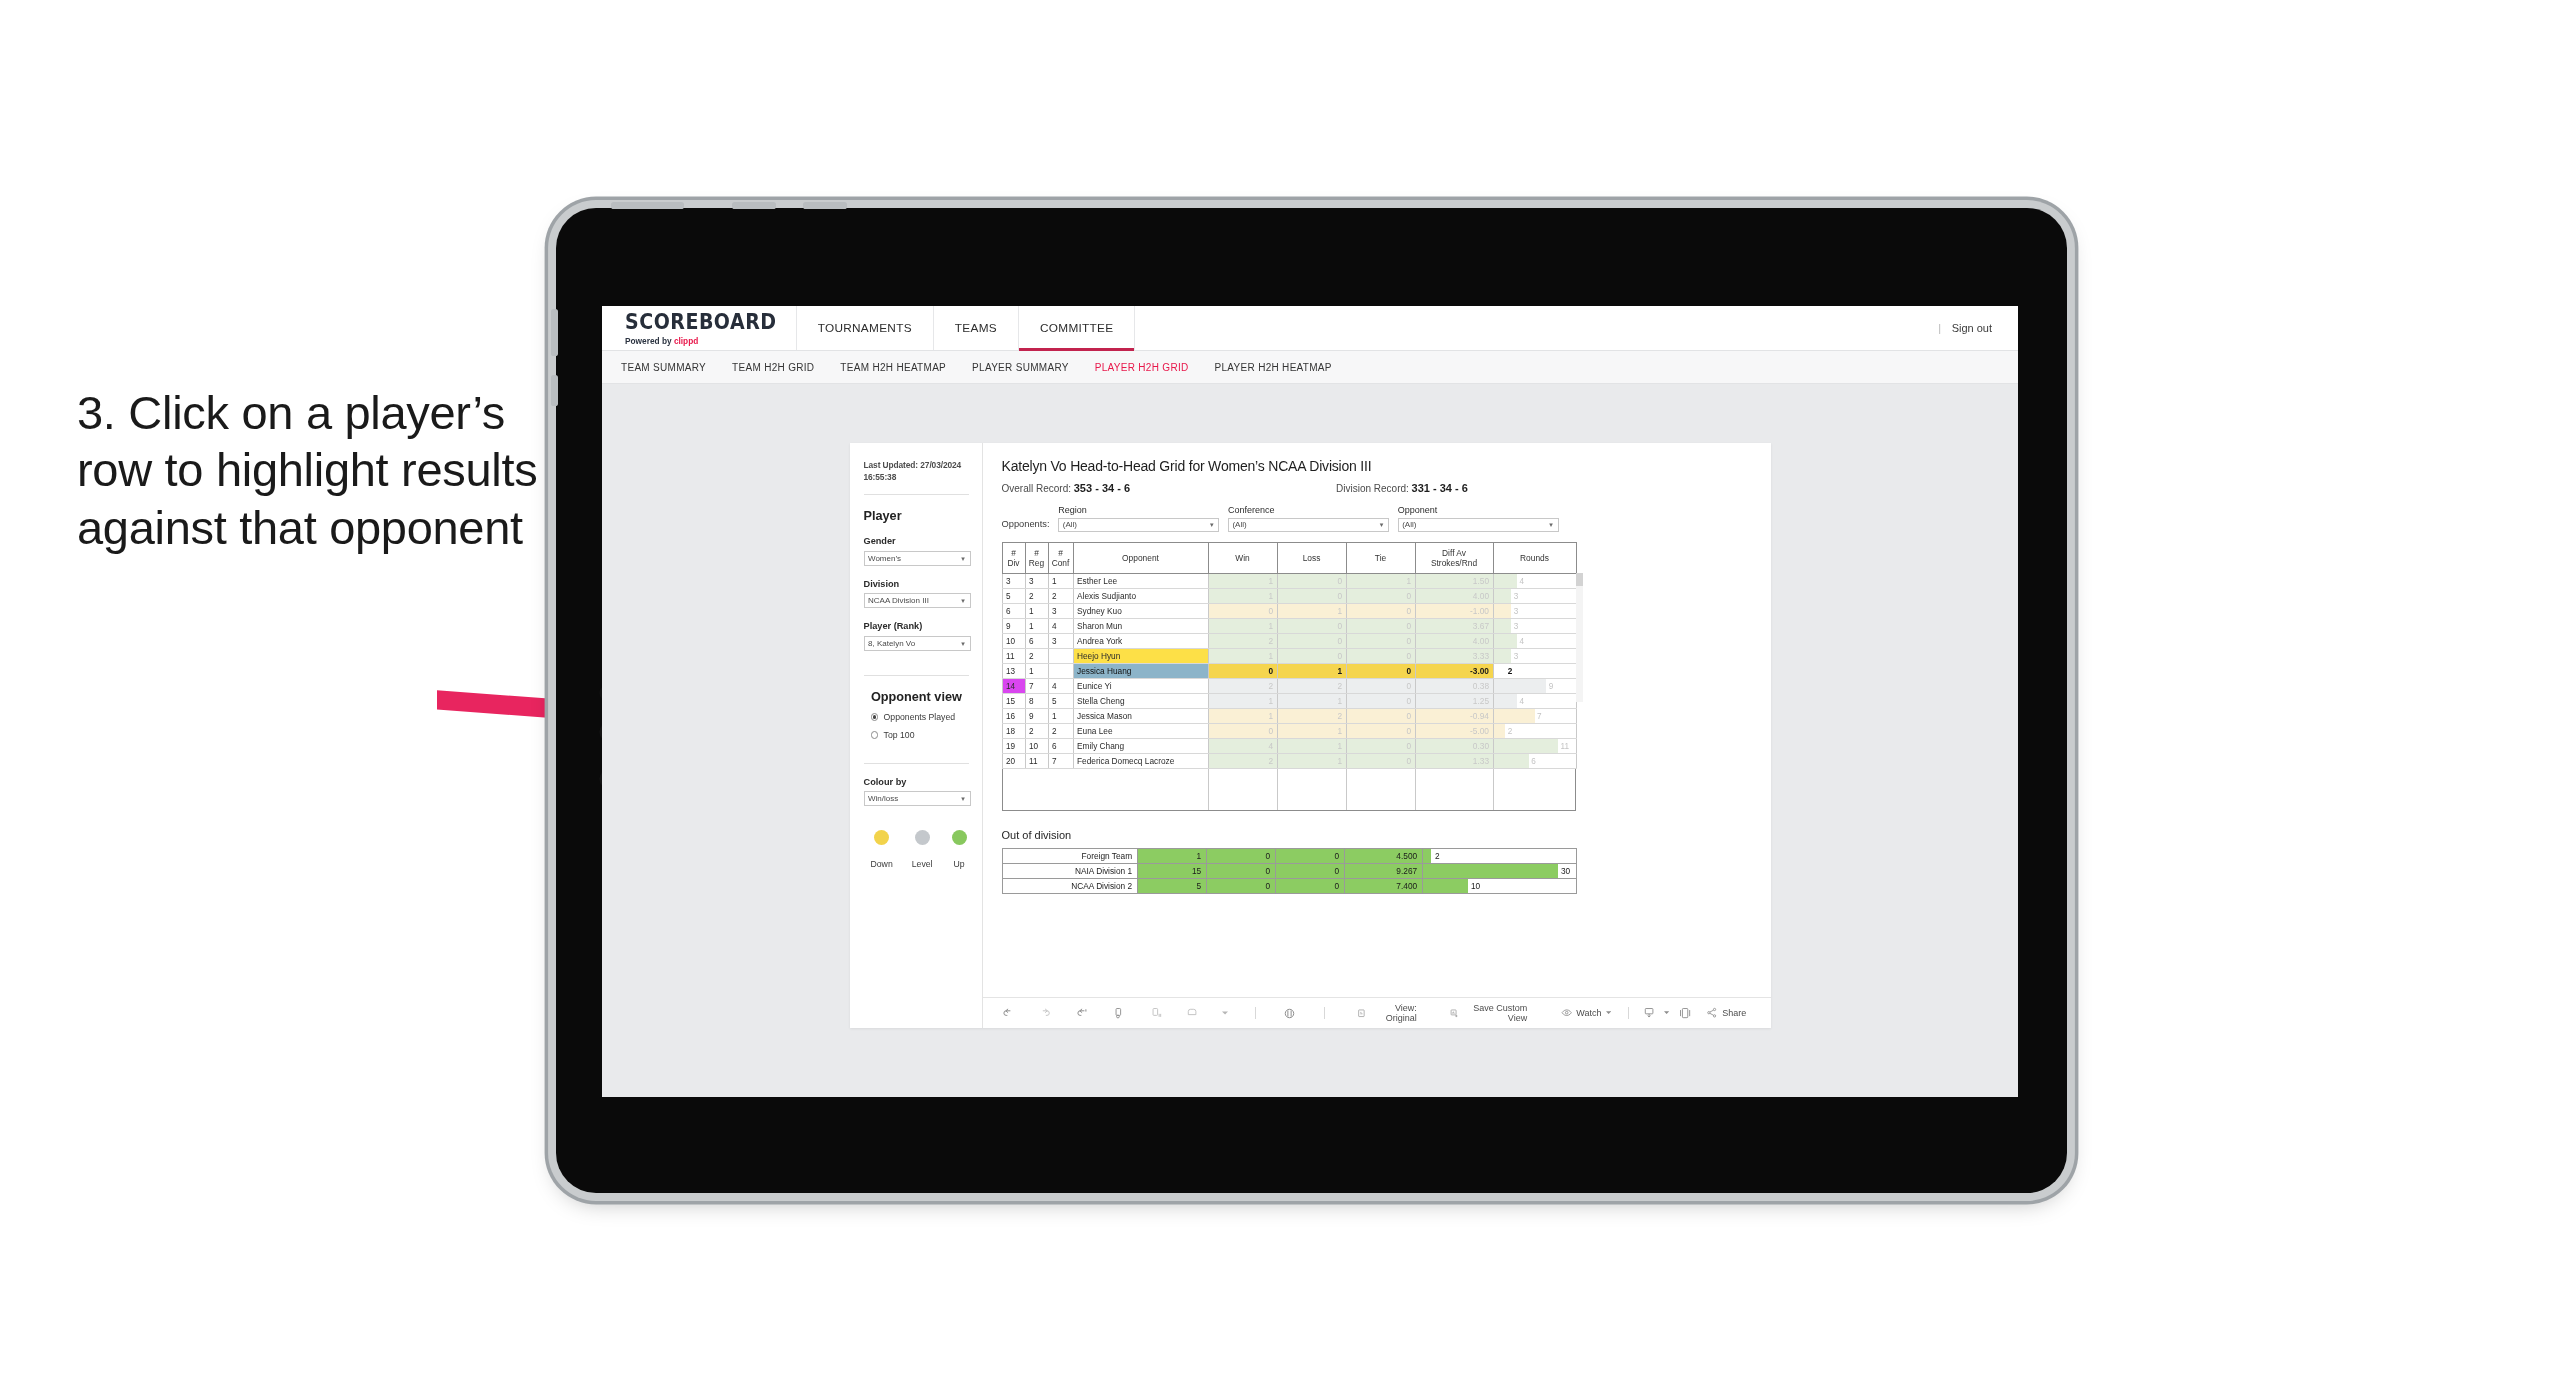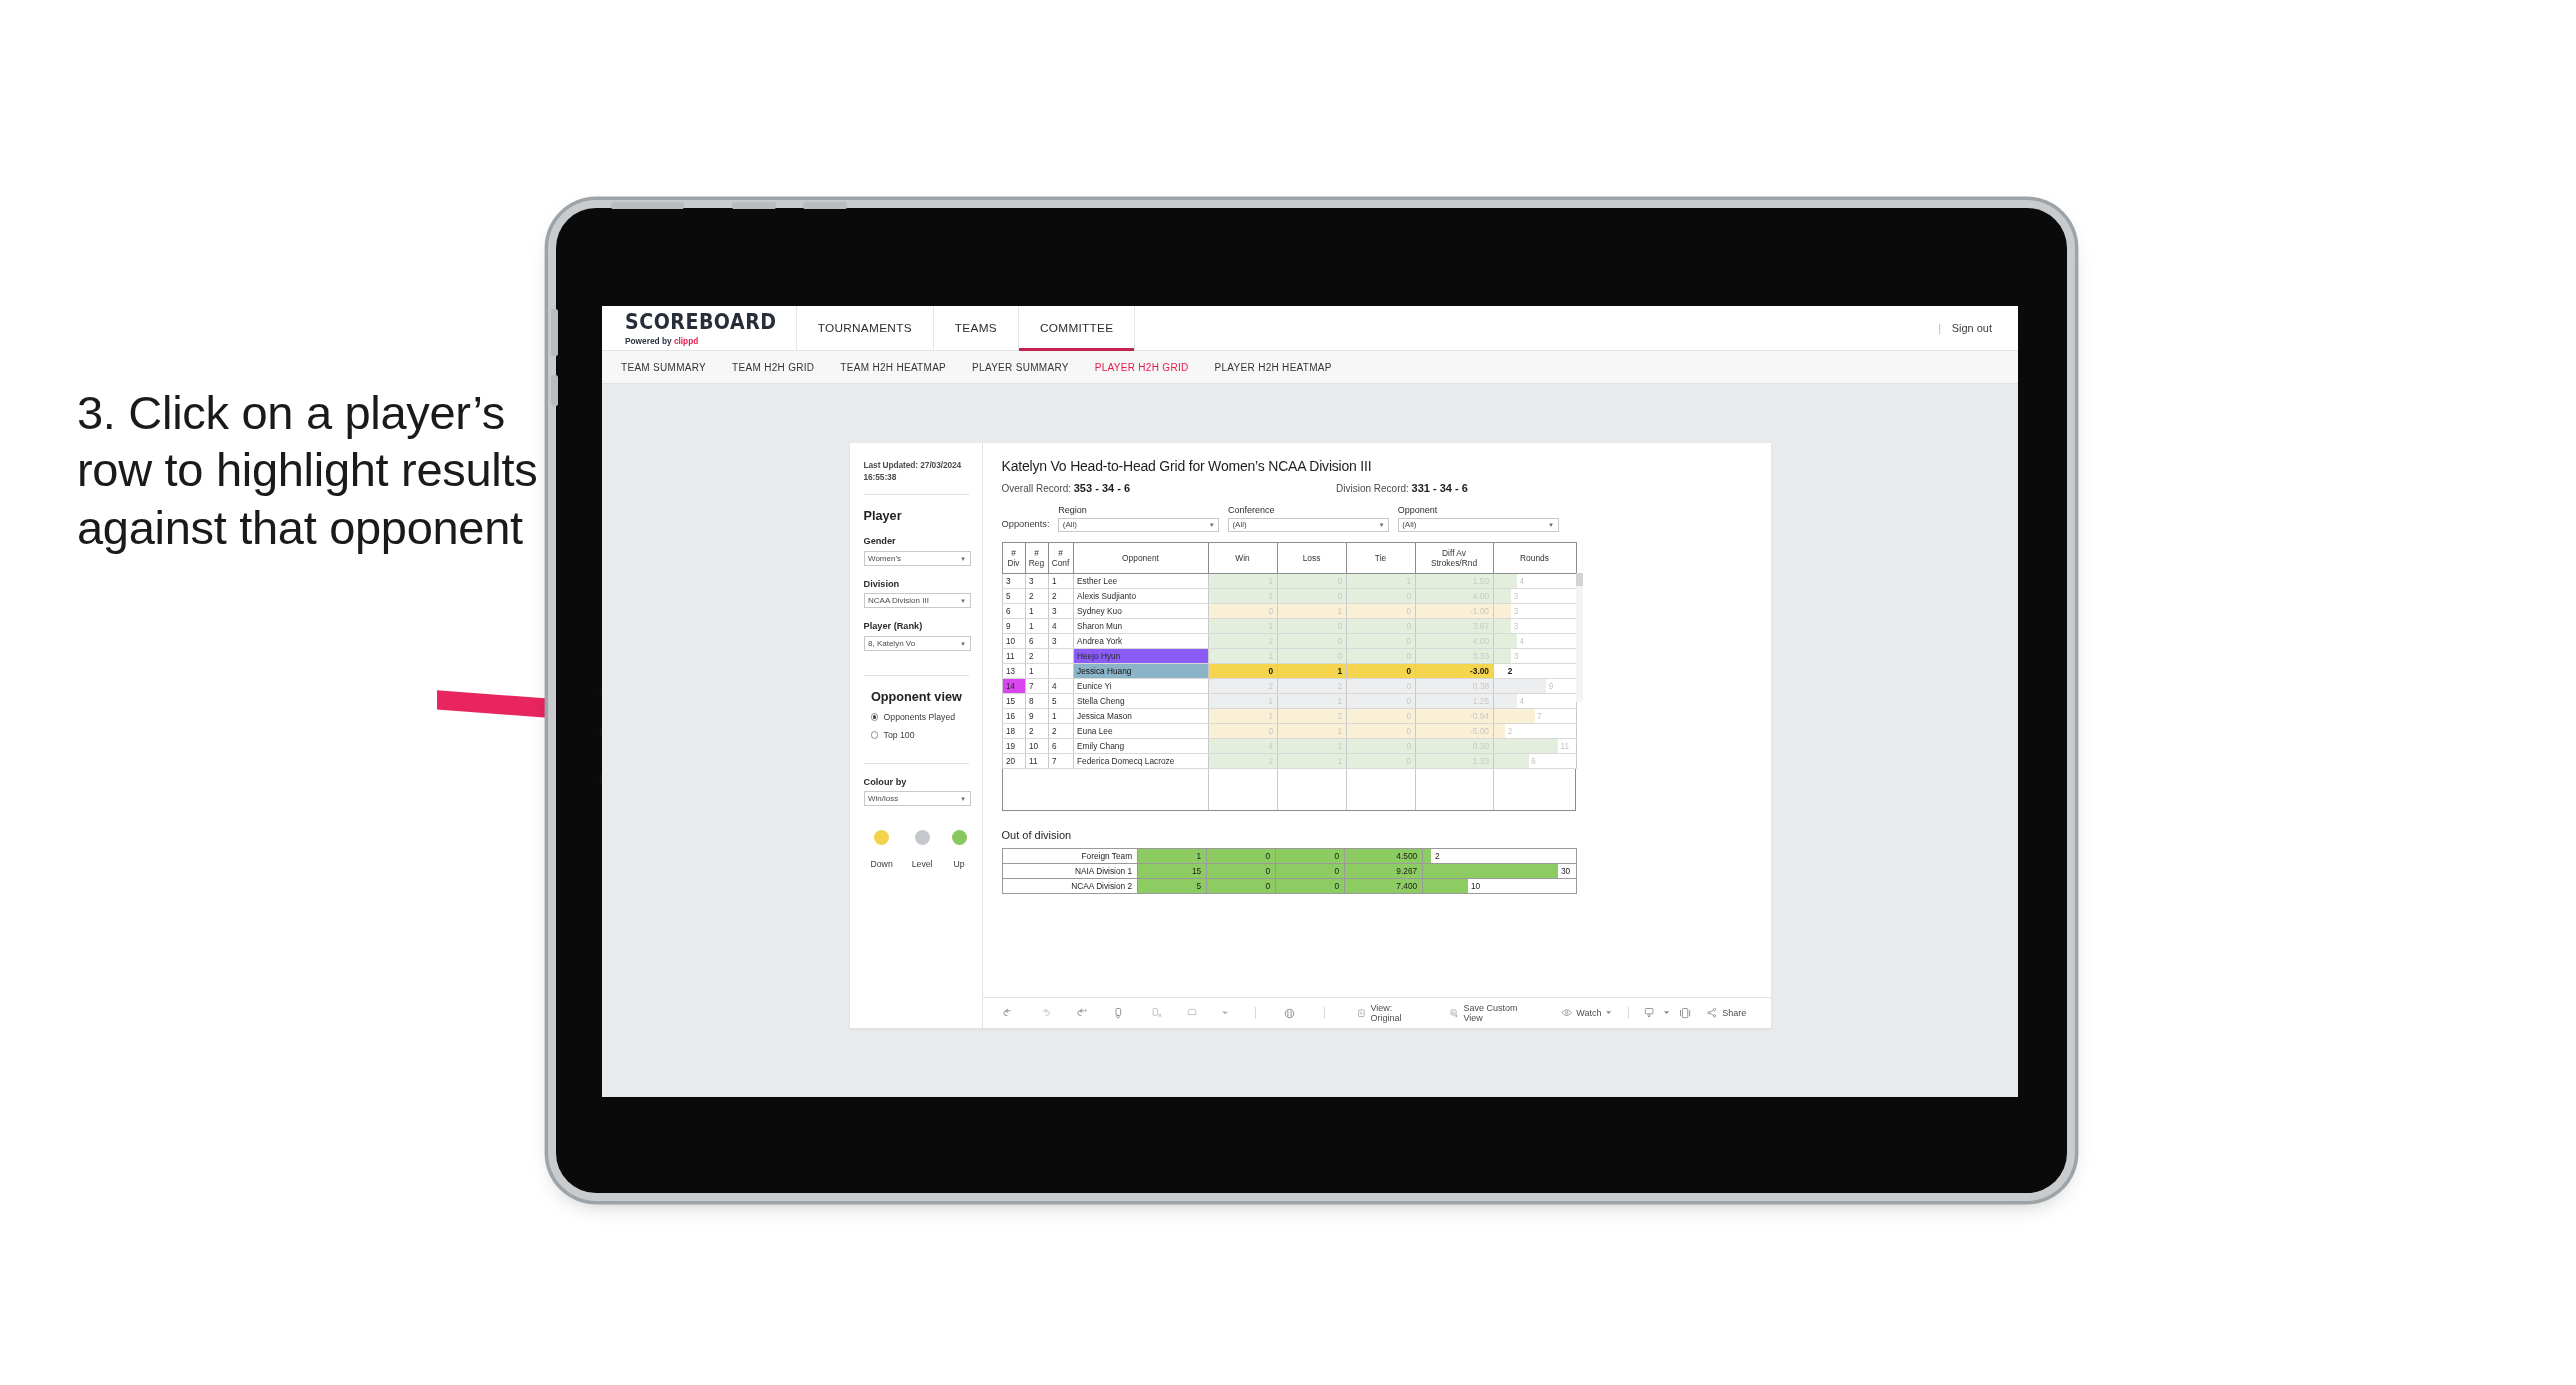--- a/index.html
+++ b/index.html
@@ -141,21 +141,21 @@
   #ood { margin-top: 7px; width: 574px; table-layout: fixed; }
   #ood td { border:0.9px solid #9a9a9a; height: 15px; padding: 0 4.4px; font-size: 8.3px; }
   #ood td.name { text-align:right; background:#fff; color:#1c1c1c; }
   #ood td.val { text-align:right; background:#8ccc62; color:#1b1b1b; }
   #ood td.rd { position:relative; padding:0; }
   #ood .obar { position:absolute; left:0; top:0; bottom:0; background:#8ccc62; }
   #ood .onum { position:absolute; top:0; bottom:0; display:flex; align-items:center; font-size:8.3px; color:#1b1b1b; padding-left:3.5px;}
 
   
   #toolbar { position:absolute; left:0; right:0; bottom:0; height: 31px; border-top:0.9px solid #e4e4e4;
-             display:flex; align-items:center; padding-left: 15.7px; gap: 16px; }
+             display:flex; align-items:center; padding-left: 15.7px; gap: 16px; text-align: right; }
   .tbi { width: 24.5px; height:24.5px; display:flex; align-items:center; justify-content:center; color:#8d8d8d; cursor:pointer;}
   .tbsep { width:0.9px; height:12.2px; background:#d8d8d8; margin: 0 7.9px; }
   .tbtxt { display:flex; align-items:center; gap:4.4px; font-size:9px; color:#4d4d4d; cursor:pointer; padding: 0 8.7px; }
   #tb-right { margin-left: auto; display:flex; align-items:center; padding-right: 15.7px; }
   svg { display:block; }
 </style>
 </head>
 <body>
 
 <div id="stage">
@@ -393,21 +393,21 @@
                     <td class="stat" style="background:#e4eedd">4.00</td>
                     <td class="roundcell">
                       <div class="rbar" style="width: 28.5714%; background: rgb(228, 238, 221);"></div>
                       <div class="rnum" style="left: 28.5714%;">4</div>
                     </td>
                   </tr>
                   <tr class="row">
                     <td class="num" style="background:#fff">11</td>
                     <td class="num" style="background:#fff">2</td>
                     <td class="num" style="background:#fff"></td>
-                    <td class="opp" style="background:#8b5cf6">Heejo Hyun</td>
+                    <td class="opp" style="background:#fde047">Heejo Hyun</td>
                     <td class="stat" style="background:#e4eedd">1</td>
                     <td class="stat" style="background:#e4eedd">0</td>
                     <td class="stat" style="background:#e4eedd">0</td>
                     <td class="stat" style="background:#e4eedd">3.33</td>
                     <td class="roundcell">
                       <div class="rbar" style="width: 21.4286%; background: rgb(228, 238, 221);"></div>
                       <div class="rnum" style="left: 21.4286%;">3</div>
                     </td>
                   </tr>
                   <tr class="row sel">

